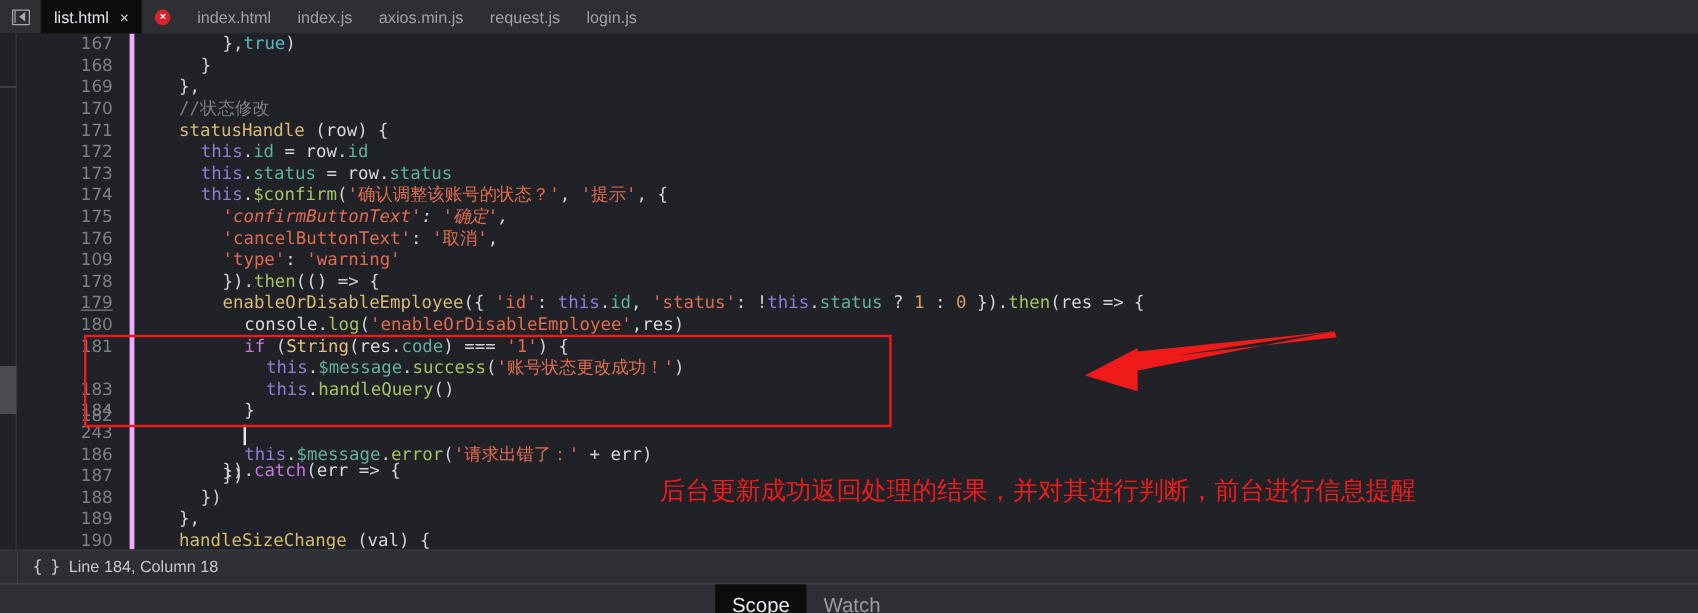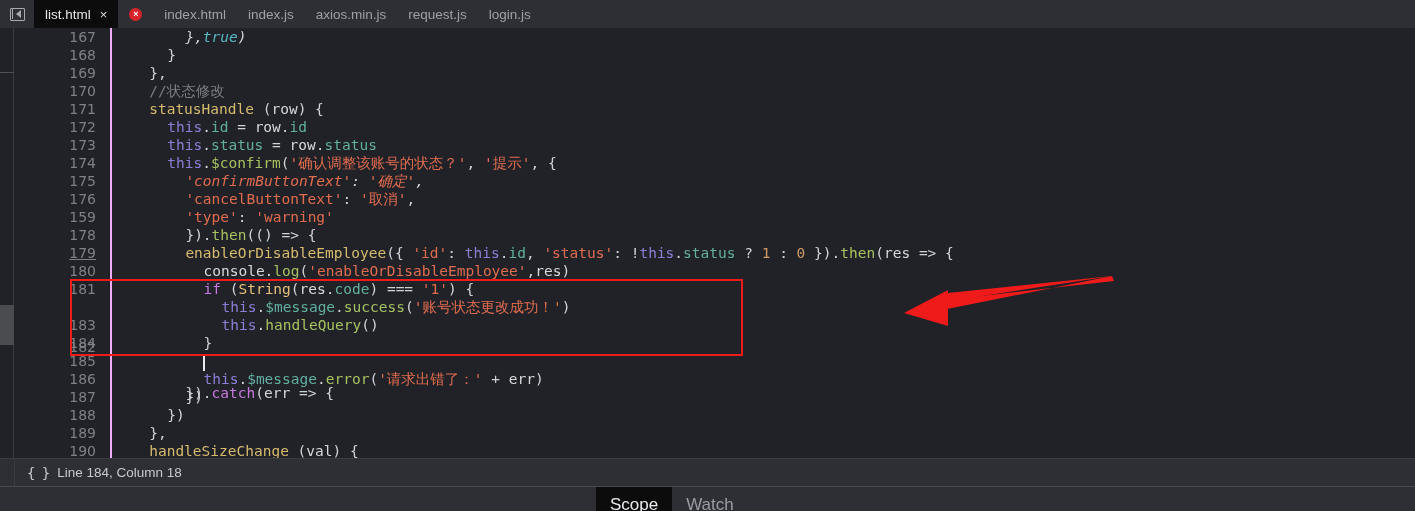--- a/index.html
+++ b/index.html
@@ -101,21 +101,21 @@
     background: #4d5056;
   }
   .ruler-thumb {
     position: absolute; left: 0; width: 14px;
     background: #4a4c50;
   }
   .gutter {
     position: absolute; left: 14px; top: 0;
     width: 98px; height: 430px;
     background: #212227;
-    border-right: 2px solid #f0abfc;
+    border-right: 4px solid #f0abfc;
   }
   .ln {
     position: absolute; right: 14px;
     width: 70px;
     text-align: right;
     color: #7d8087;
     font-family: "DejaVu Sans", sans-serif;
     font-size: 14px;
     line-height: 18px;
     height: 18px;
@@ -271,40 +271,40 @@
           <div class="ln" style="top: 0px;">167</div>
           <div class="ln" style="top: 18px;">168</div>
           <div class="ln" style="top: 36px;">169</div>
           <div class="ln" style="top: 54px;">170</div>
           <div class="ln" style="top: 72px;">171</div>
           <div class="ln" style="top: 90px;">172</div>
           <div class="ln" style="top: 108px;">173</div>
           <div class="ln" style="top: 126px;">174</div>
           <div class="ln" style="top: 144px;">175</div>
           <div class="ln" style="top: 162px;">176</div>
-          <div class="ln" style="top: 180px;">159</div>
+          <div class="ln" style="top: 180px;">109</div>
           <div class="ln" style="top: 198px;">178</div>
           <div class="ln" style="top: 216px; text-decoration: underline;">179</div>
           <div class="ln" style="top: 234px;">180</div>
           <div class="ln" style="top: 252px;">181</div>
           <div class="ln" style="top: 270px; margin-top: 40px;">182</div>
           <div class="ln" style="top: 288px;">183</div>
           <div class="ln" style="top: 306px;">184</div>
-          <div class="ln" style="top: 324px;">185</div>
+          <div class="ln" style="top: 324px;">243</div>
           <div class="ln" style="top: 342px;">186</div>
           <div class="ln" style="top: 360px;">187</div>
           <div class="ln" style="top: 378px;">188</div>
           <div class="ln" style="top: 396px;">189</div>
           <div class="ln" style="top: 414px;">190</div>
         </div>
     </div>
 
     <div class="code">
       <div id="code-host">
-          <div class="cl" style="top: 0px; left: 72.4px; font-style: italic;"><span class="t-punc">}</span><span class="t-punc">,</span><span class="t-bool">true</span><span class="t-punc">)</span></div>
+          <div class="cl" style="top: 0px; left: 72.4px;"><span class="t-punc">}</span><span class="t-punc">,</span><span class="t-bool">true</span><span class="t-punc">)</span></div>
           <div class="cl" style="top: 18px; left: 54.3px;"><span class="t-punc">}</span></div>
           <div class="cl" style="top: 36px; left: 36.2px;"><span class="t-punc">}</span><span class="t-punc">,</span></div>
           <div class="cl" style="top: 54px; left: 36.2px;"><span class="t-cmt">//状态修改</span></div>
           <div class="cl" style="top: 72px; left: 36.2px;"><span class="t-fn">statusHandle</span><span class="t-punc"> </span><span class="t-punc">(</span><span class="t-def">row</span><span class="t-punc">)</span><span class="t-punc"> </span><span class="t-punc">{</span></div>
           <div class="cl" style="top: 90px; left: 54.3px;"><span class="t-this">this</span><span class="t-punc">.</span><span class="t-prop">id</span><span class="t-punc"> </span><span class="t-punc">=</span><span class="t-punc"> </span><span class="t-def">row</span><span class="t-punc">.</span><span class="t-prop">id</span></div>
           <div class="cl" style="top: 108px; left: 54.3px;"><span class="t-this">this</span><span class="t-punc">.</span><span class="t-prop">status</span><span class="t-punc"> </span><span class="t-punc">=</span><span class="t-punc"> </span><span class="t-def">row</span><span class="t-punc">.</span><span class="t-prop">status</span></div>
           <div class="cl" style="top: 126px; left: 54.3px;"><span class="t-this">this</span><span class="t-punc">.</span><span class="t-meth">$confirm</span><span class="t-punc">(</span><span class="t-str">'确认调整该账号的状态？'</span><span class="t-punc">,</span><span class="t-punc"> </span><span class="t-str">'提示'</span><span class="t-punc">,</span><span class="t-punc"> </span><span class="t-punc">{</span></div>
           <div class="cl" style="top: 144px; left: 72.4px; font-style: italic;"><span class="t-str">'confirmButtonText'</span><span class="t-punc">:</span><span class="t-punc"> </span><span class="t-str">'确定'</span><span class="t-punc">,</span></div>
           <div class="cl" style="top: 162px; left: 72.4px;"><span class="t-str">'cancelButtonText'</span><span class="t-punc">:</span><span class="t-punc"> </span><span class="t-str">'取消'</span><span class="t-punc">,</span></div>
           <div class="cl" style="top: 180px; left: 72.4px;"><span class="t-str">'type'</span><span class="t-punc">:</span><span class="t-punc"> </span><span class="t-str">'warning'</span></div>
@@ -326,20 +326,21 @@
     </div>
 
     <div class="redbox" style="left:70px; top:251px; width:673px; height:77px;"></div>
 
     <svg class="arrow-svg" style="left:890px; top:220px;" width="240" height="80" viewBox="0 0 240 80">
       <polygon points="222,28 40,56 58,45 58,45" fill="#ef1b1b"></polygon>
       <polygon points="222,28 52,62 56,52 224,33" fill="#ef1b1b"></polygon>
       <polygon points="14,65 58,42 58,78" fill="#ef1b1b"></polygon>
     </svg>
 
+    <div class="annot-text" style="left:550px; top:368px;">后台更新成功返回处理的结果，并对其进行判断，前台进行信息提醒</div>
   </div>
 
   <div class="statusbar">
     <div class="sb-sep"></div>
     <div class="sb-brace">{ }</div>
     <div class="sb-pos">Line 184, Column 18</div>
   </div>
 
   <div class="debugbar">
     <div class="dbg-tabs" id="dbg-host">

